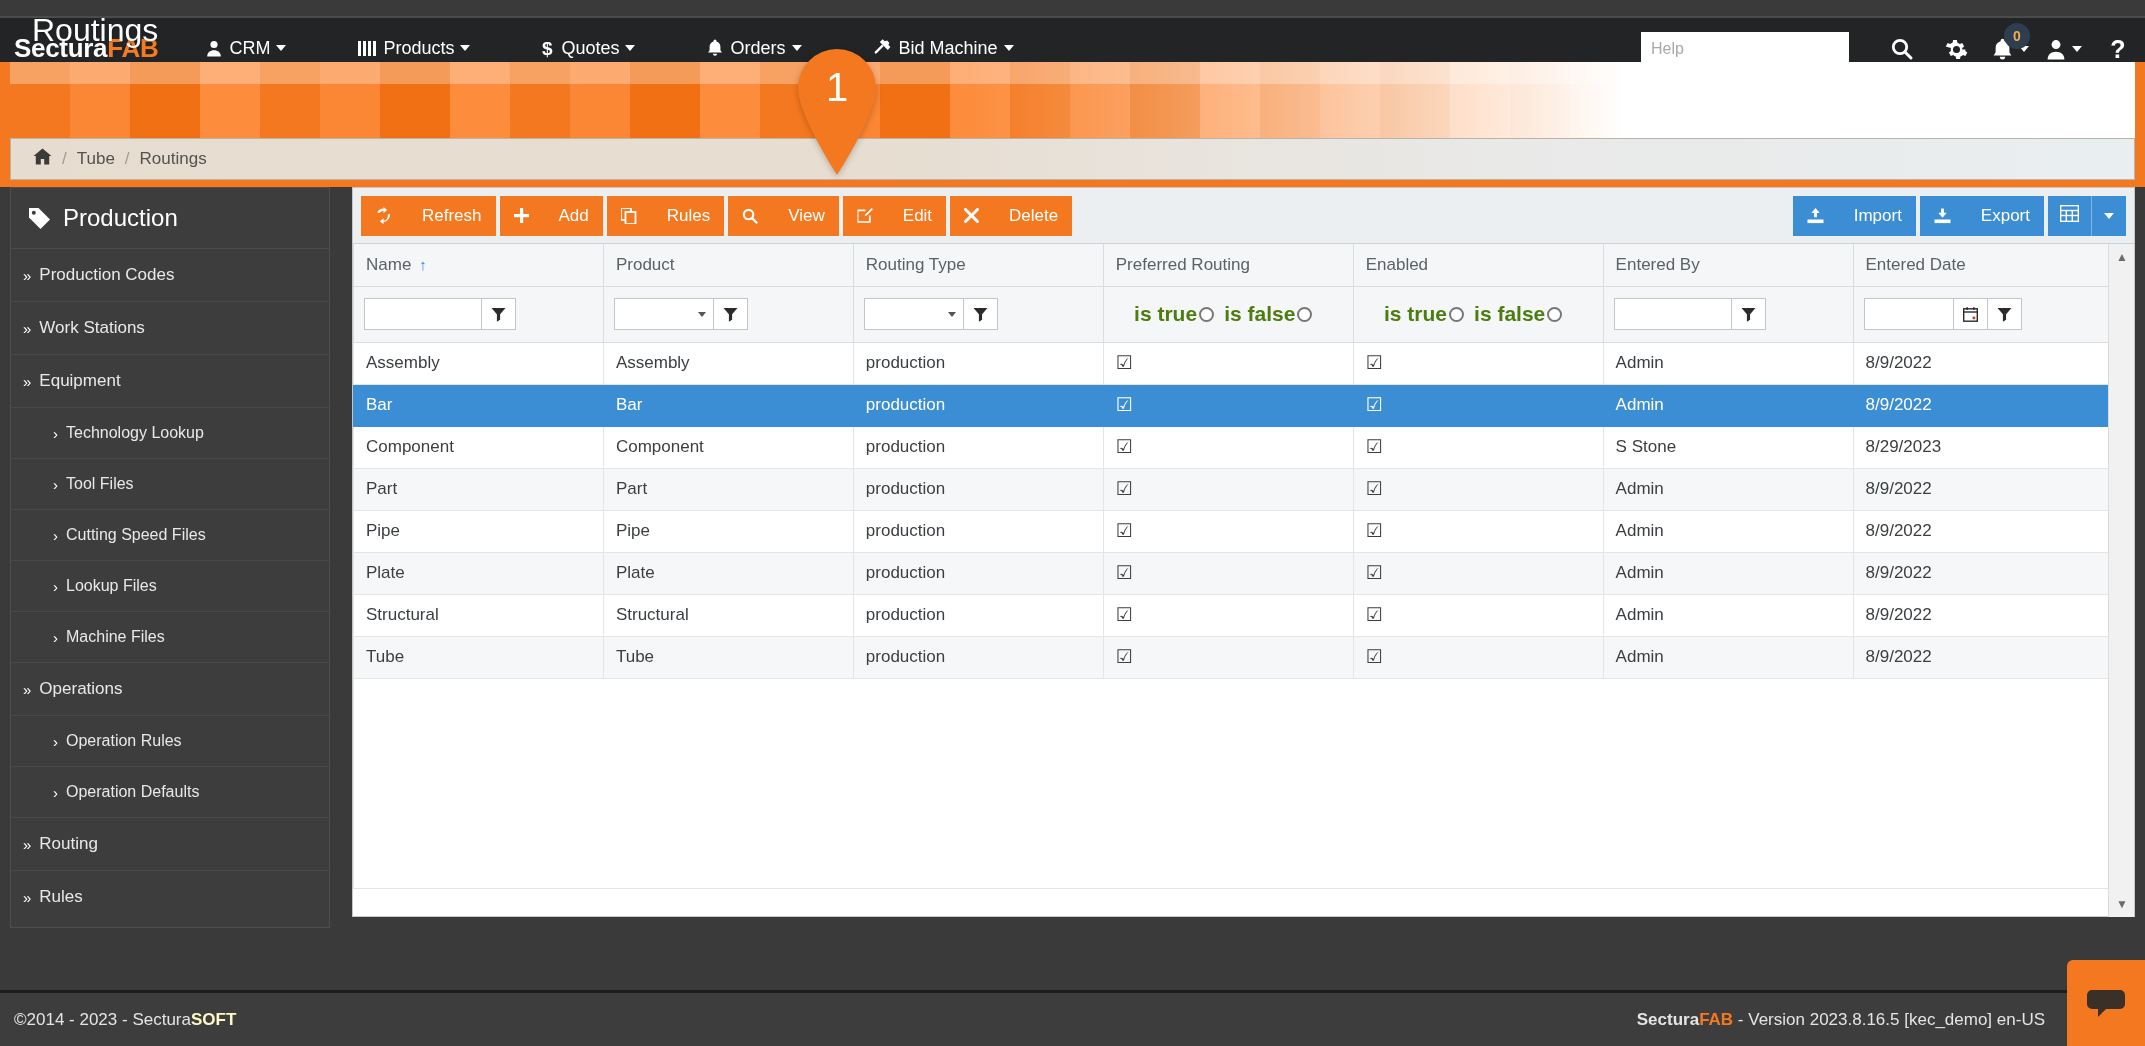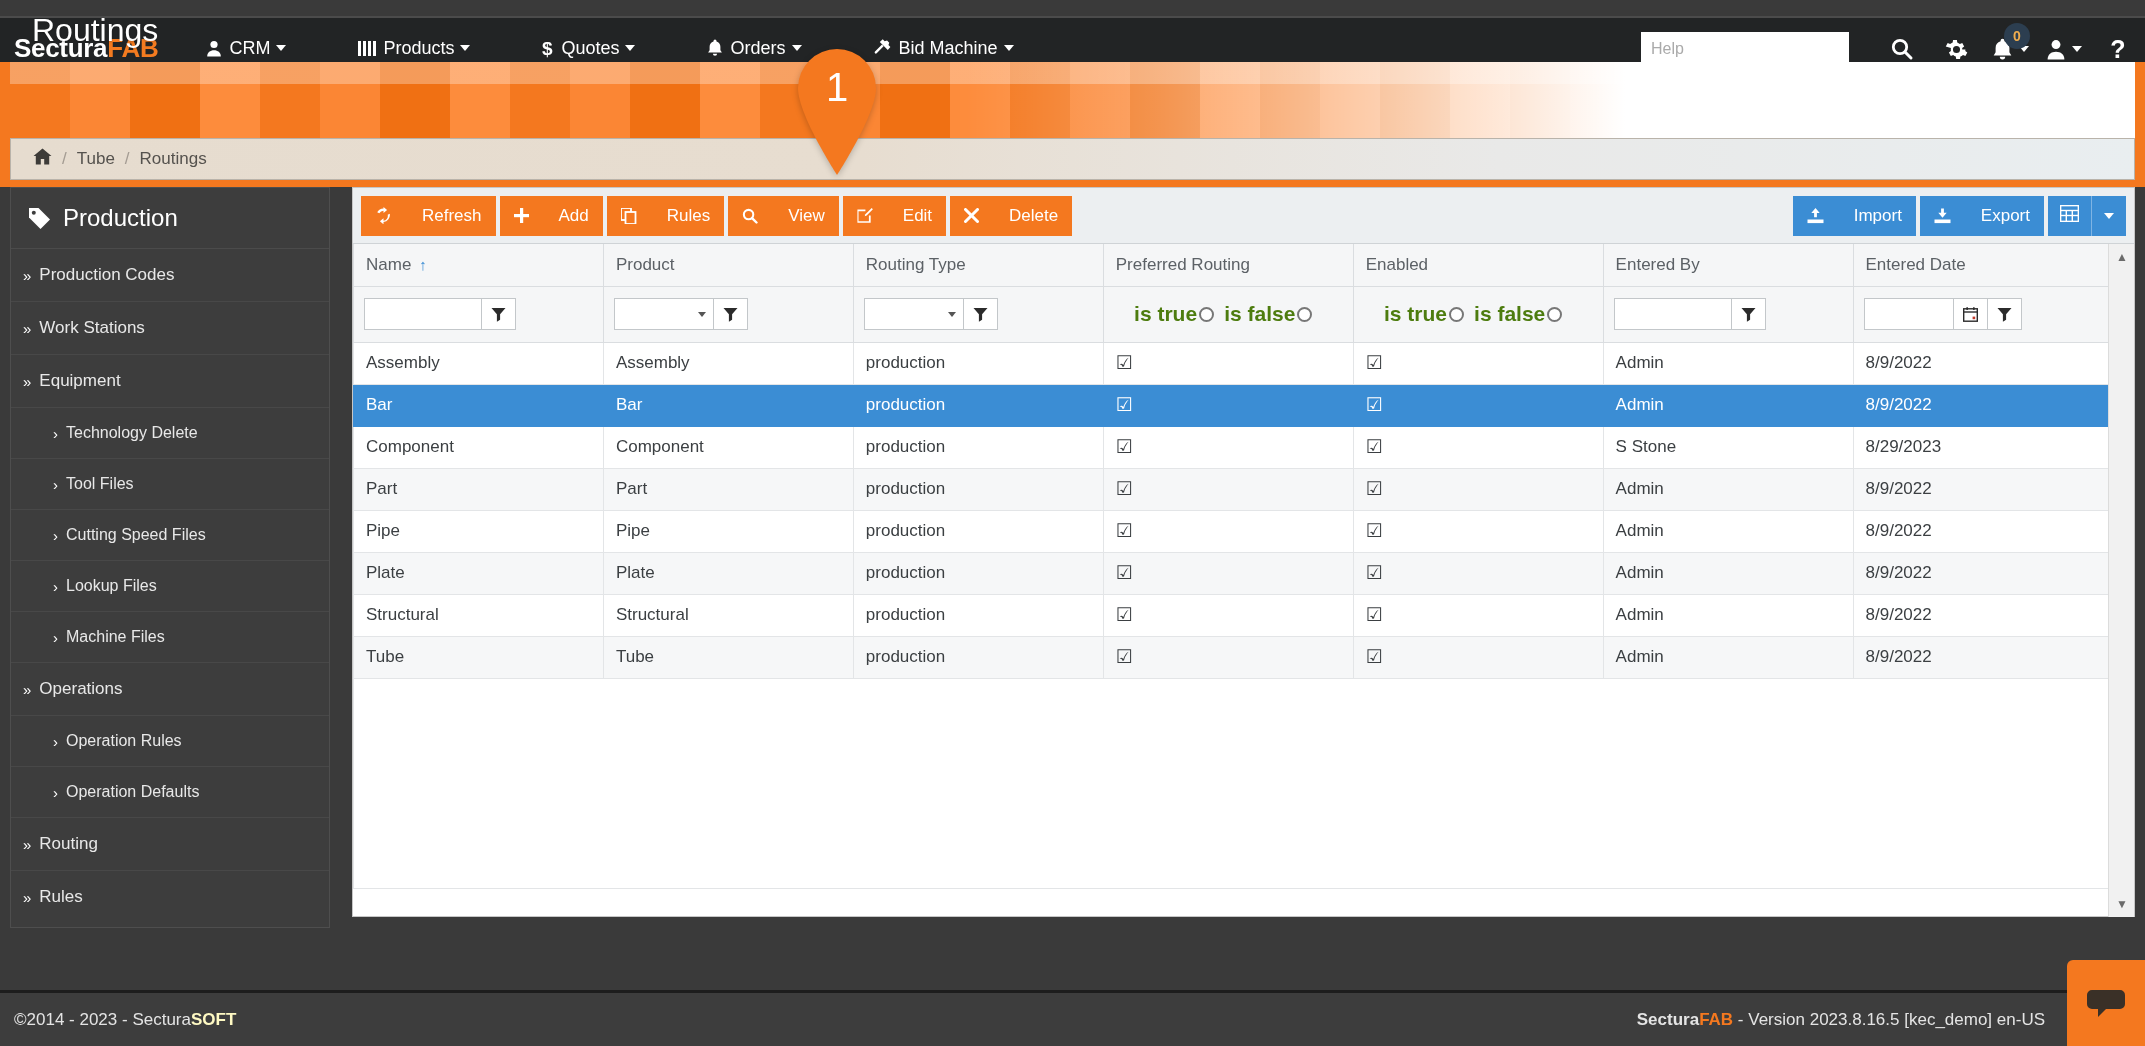--- a/index.html
+++ b/index.html
@@ -340,21 +340,21 @@
     <div class="side-item">
       <span class="chev">»</span>
       <span>Work Stations</span>
       </div>
     <div class="side-item">
       <span class="chev">»</span>
       <span>Equipment</span>
       </div>
     <div class="side-item sub">
       <span class="chev">›</span>
-      <span>Technology Delete</span>
+      <span>Technology Lookup</span>
       </div>
     <div class="side-item sub">
       <span class="chev">›</span>
       <span>Tool Files</span>
       </div>
     <div class="side-item sub">
       <span class="chev">›</span>
       <span>Cutting Speed Files</span>
       </div>
     <div class="side-item sub">

